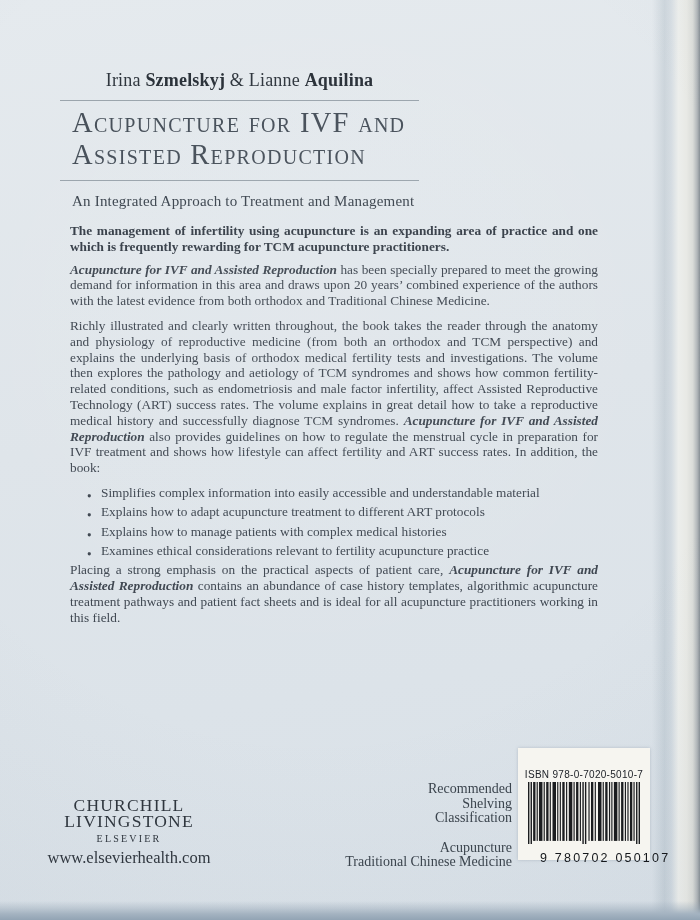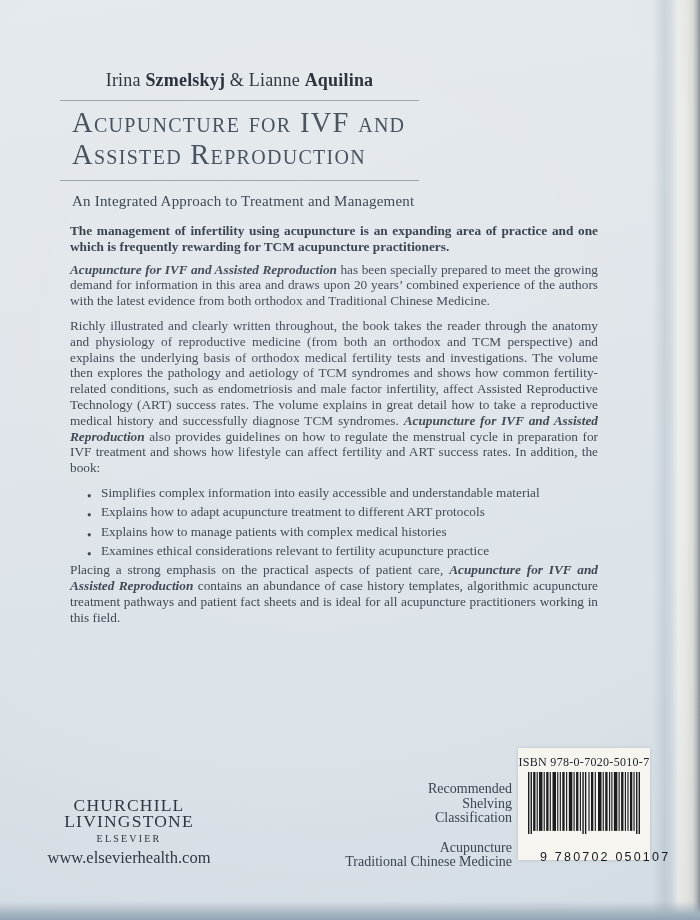--- a/index.html
+++ b/index.html
@@ -70,28 +70,28 @@
   .website{position:absolute;left:34px;top:848px;width:190px;text-align:center;font-size:16.5px;color:#2e353d;}
   .shelving{position:absolute;left:300px;top:782px;width:212px;text-align:right;color:#3a434c;font-size:14px;line-height:14.6px;}
   .shelving .cats{margin-top:15px;}
   
   .barcode-label{
     position:absolute;left:518px;top:748px;width:132px;height:112px;
     background:#f6f5f0;text-align:center;z-index:3;
     box-shadow:0 0 3px rgba(110,125,140,0.35);
   }
   .isbn{
-    font-family:Liberation Serif, serif;
-    font-size:12px;letter-spacing:0.3px;color:#20242a;margin-top:7px;white-space:nowrap;
+    font-family:Liberation Sans, sans-serif;
+    font-size:10px;letter-spacing:0.3px;color:#20242a;margin-top:21px;white-space:nowrap;
   }
   .bars{height:62px;margin:2px 10px 0 10px;}
   .bars svg{width:100%;height:100%;display:block;}
   .barcode-number{
     font-family:"Liberation Sans","DejaVu Sans",sans-serif;
-    font-size:12.5px;letter-spacing:2.2px;color:#15181c;margin-top:16px;white-space:nowrap;padding-left:22px;
+    font-size:12.5px;letter-spacing:2.2px;color:#15181c;margin-top:7px;white-space:nowrap;padding-left:22px;
   }
 </style>
 </head>
 <body>
 
 <div class="photo">
 
   <div class="page-edge"></div>
 
   <div class="masthead">

